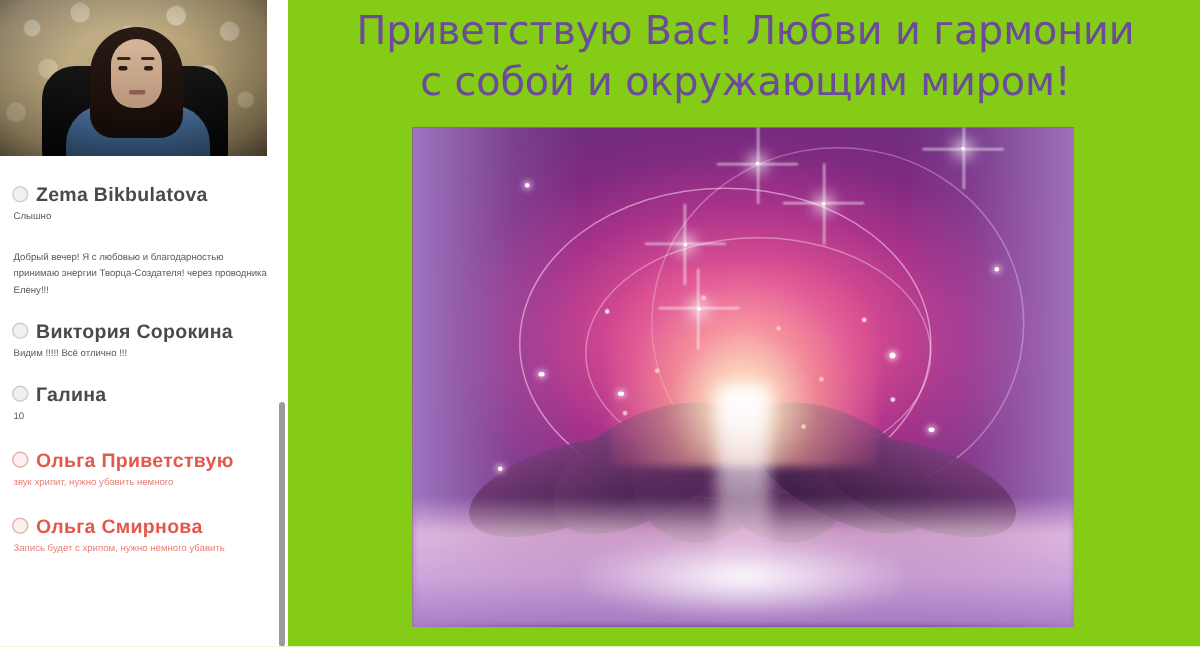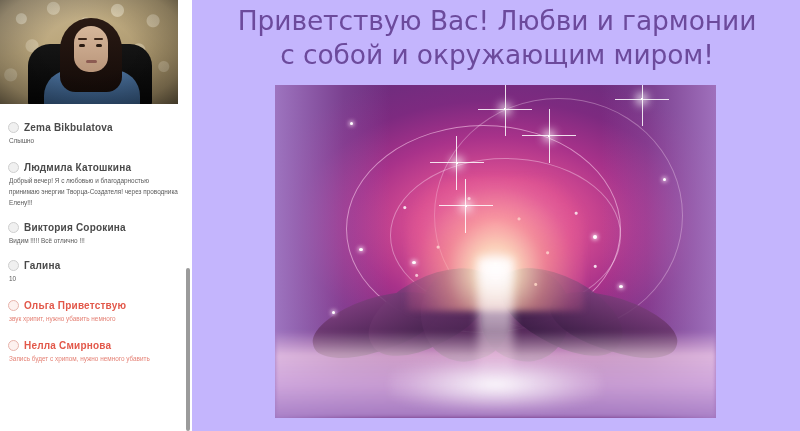--- a/index.html
+++ b/index.html
@@ -119,21 +119,21 @@
     margin-bottom: 2px;
   }
   .chat-avatar {
     width: 9px; height: 9px;
     border-radius: 50%;
     border: 1px solid #cfcfcf;
     background: #f0f0f0;
     flex: 0 0 auto;
   }
   .chat-name {
-    font-size: 10px;
+    font-size: 13px;
     font-weight: bold;
     color: #4a4a4a;
     letter-spacing: .2px;
     white-space: nowrap;
   }
   .chat-body {
     font-size: 6.4px;
     color: #5a5a5a;
     line-height: 1.72;
     padding-left: 1px;
@@ -156,21 +156,21 @@
     width: 4px; height: 163px;
     background: #9b9b9b;
     border-radius: 2px;
   }
 
   
   #slide {
     position: absolute;
     left: 192px; top: 0;
     width: 608px; height: 431px;
-    background: #c4b5fd;
+    background: #84cc16;
   }
   #slide-title {
     position: absolute;
     left: 40px; top: 4px;
     width: 530px;
     text-align: center;
     font-size: 26.5px;
     line-height: 1.28;
     color: #6c4a9c;
     font-family: "DejaVu Sans", sans-serif;
@@ -293,24 +293,20 @@
 
       <div class="chat-msg" style="margin-top:10px;">
         <div class="chat-head">
           <span class="chat-avatar"></span>
           <span class="chat-name">Zema Bikbulatova</span>
         </div>
         <div class="chat-body">Слышно</div>
       </div>
 
       <div class="chat-msg" style="margin-top:16px;">
-        <div class="chat-head">
-          <span class="chat-avatar"></span>
-          <span class="chat-name">Людмила Катошкина</span>
-        </div>
         <div class="chat-body">Добрый вечер! Я с любовью и благодарностью принимаю энергии Творца-Создателя! через проводника Елену!!!</div>
       </div>
 
       <div class="chat-msg" style="margin-top:14px;">
         <div class="chat-head">
           <span class="chat-avatar"></span>
           <span class="chat-name">Виктория Сорокина</span>
         </div>
         <div class="chat-body">Видим !!!!! Всё отлично !!!</div>
       </div>
@@ -327,21 +323,21 @@
         <div class="chat-head">
           <span class="chat-avatar"></span>
           <span class="chat-name">Ольга Приветствую</span>
         </div>
         <div class="chat-body">звук хрипит, нужно убавить немного</div>
       </div>
 
       <div class="chat-msg alert" style="margin-top:16px;">
         <div class="chat-head">
           <span class="chat-avatar"></span>
-          <span class="chat-name">Нелла Смирнова</span>
+          <span class="chat-name">Ольга Смирнова</span>
         </div>
         <div class="chat-body">Запись будет с хрипом, нужно немного убавить</div>
       </div>
 
     </div>
 
     <div id="chat-scrollbar">
       <div id="chat-scrollbar-thumb"></div>
     </div>
   </div>

